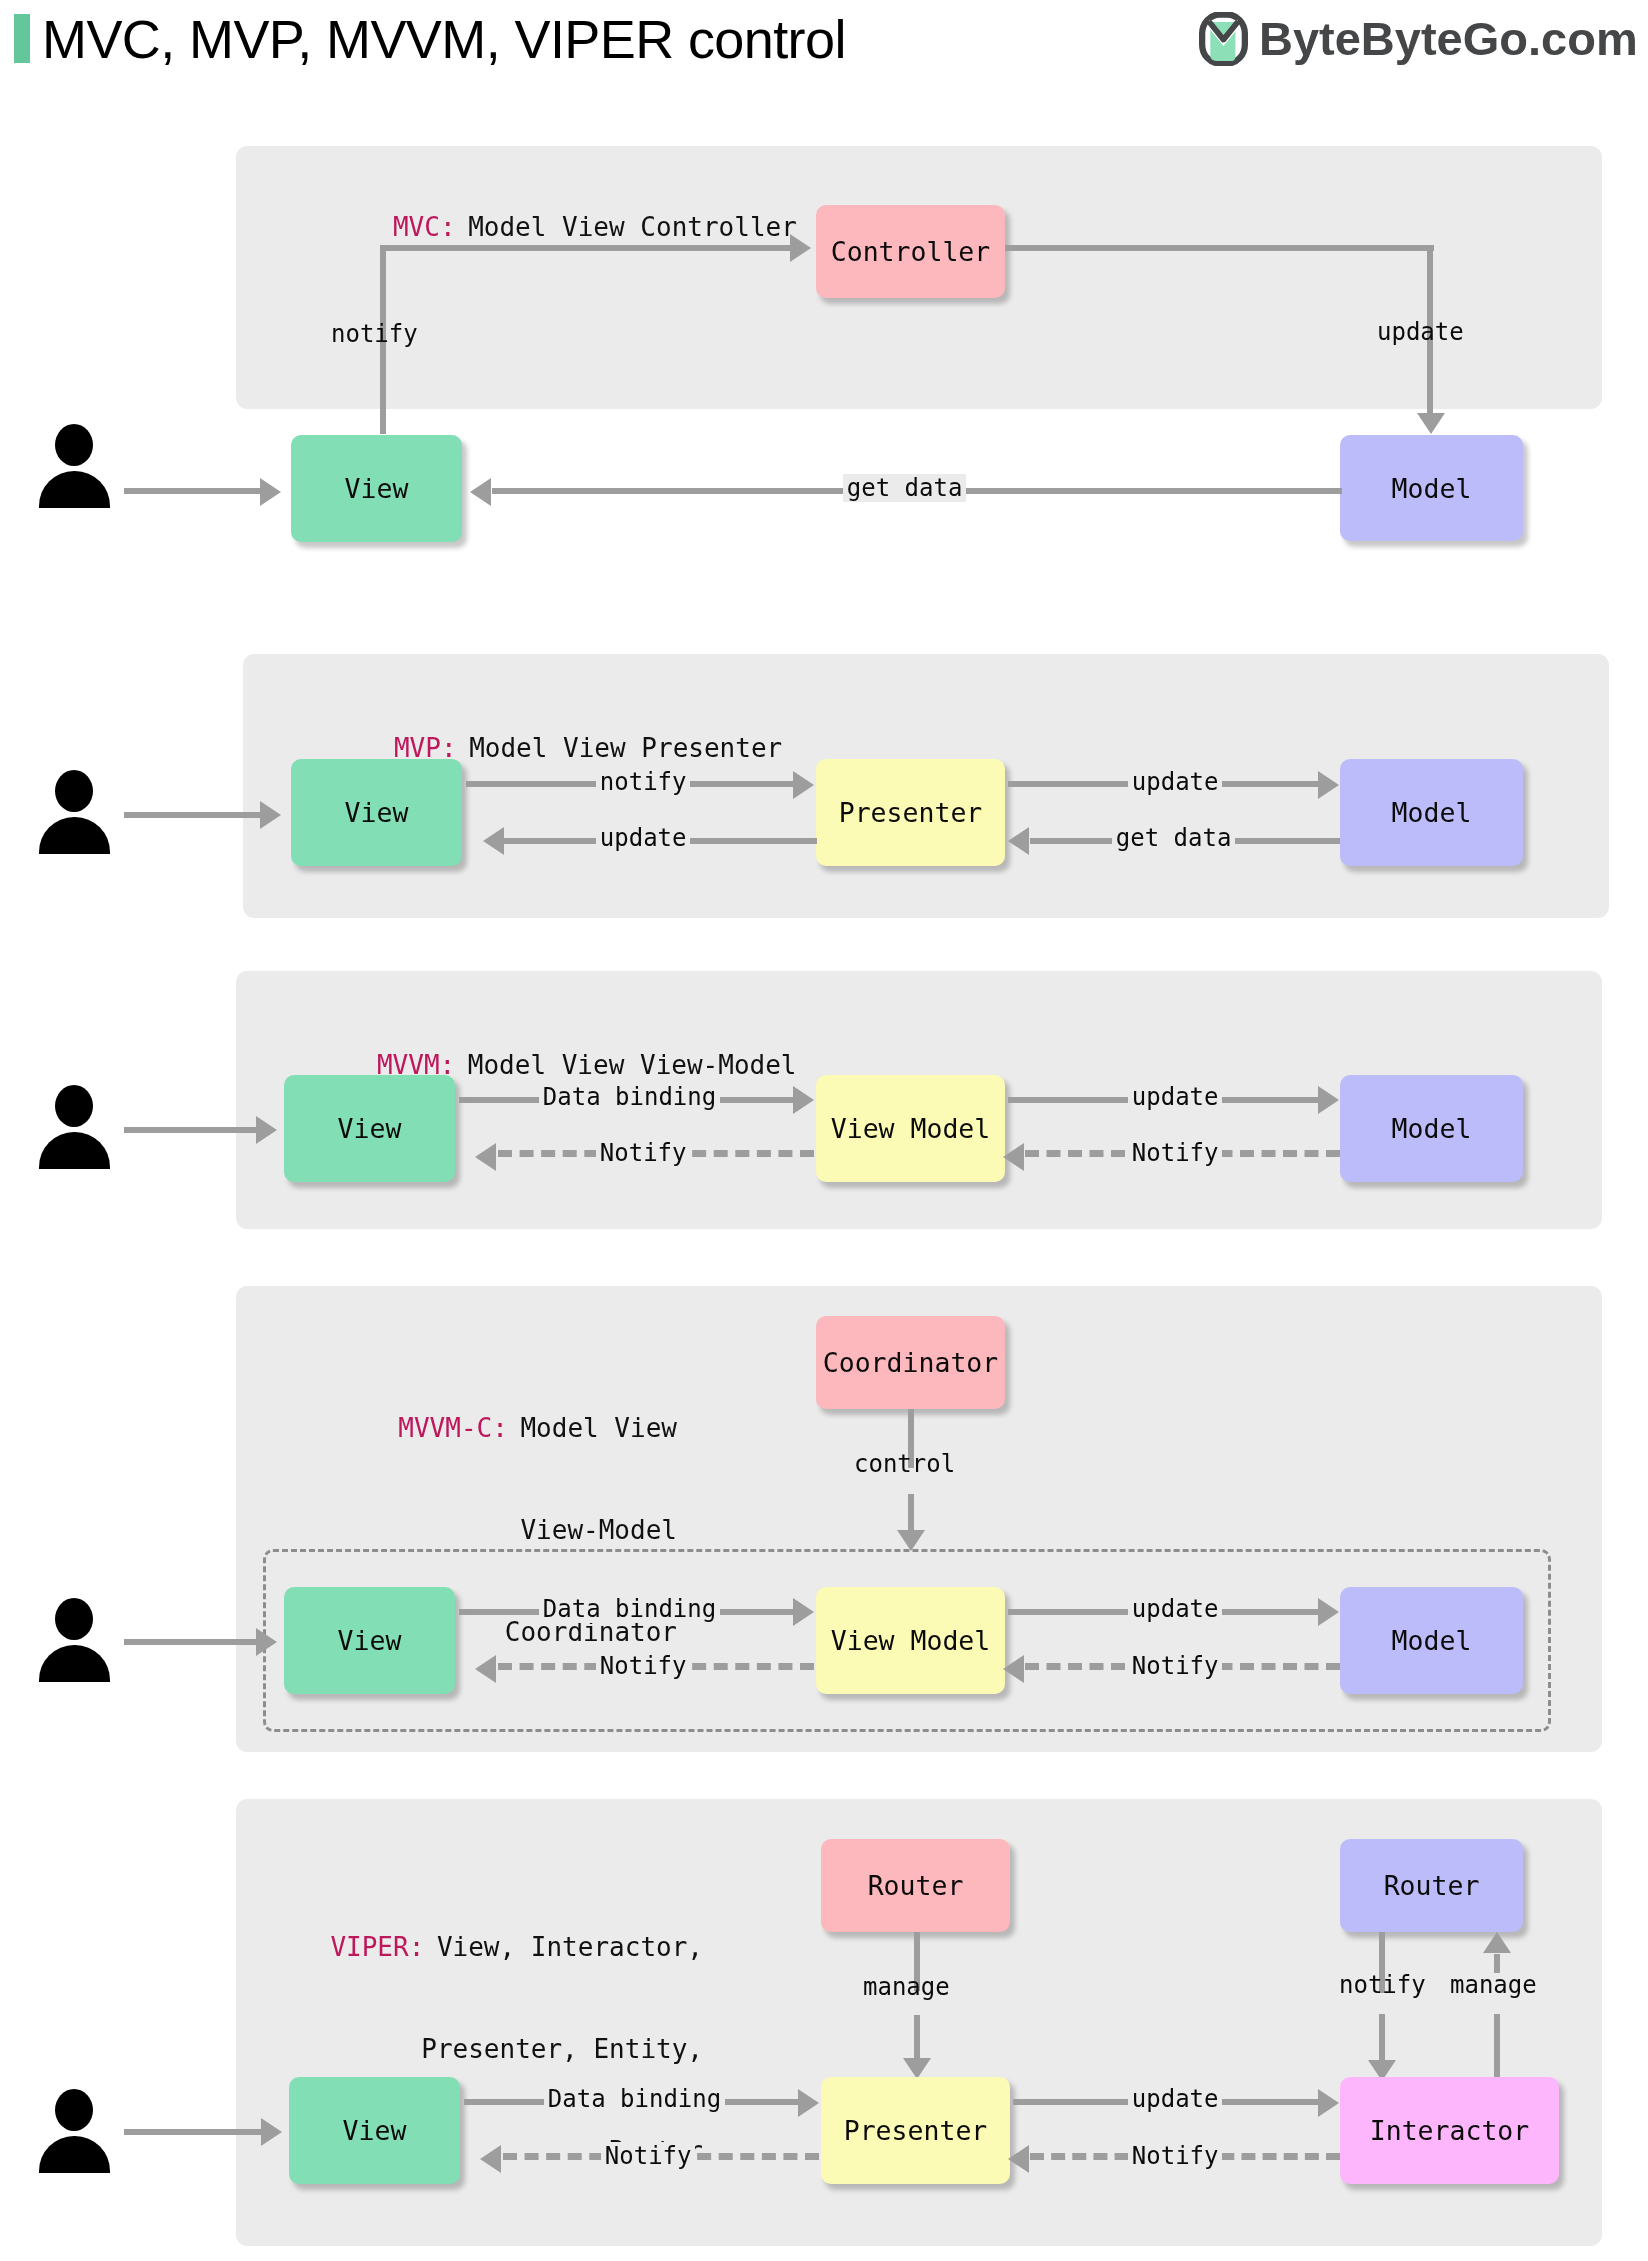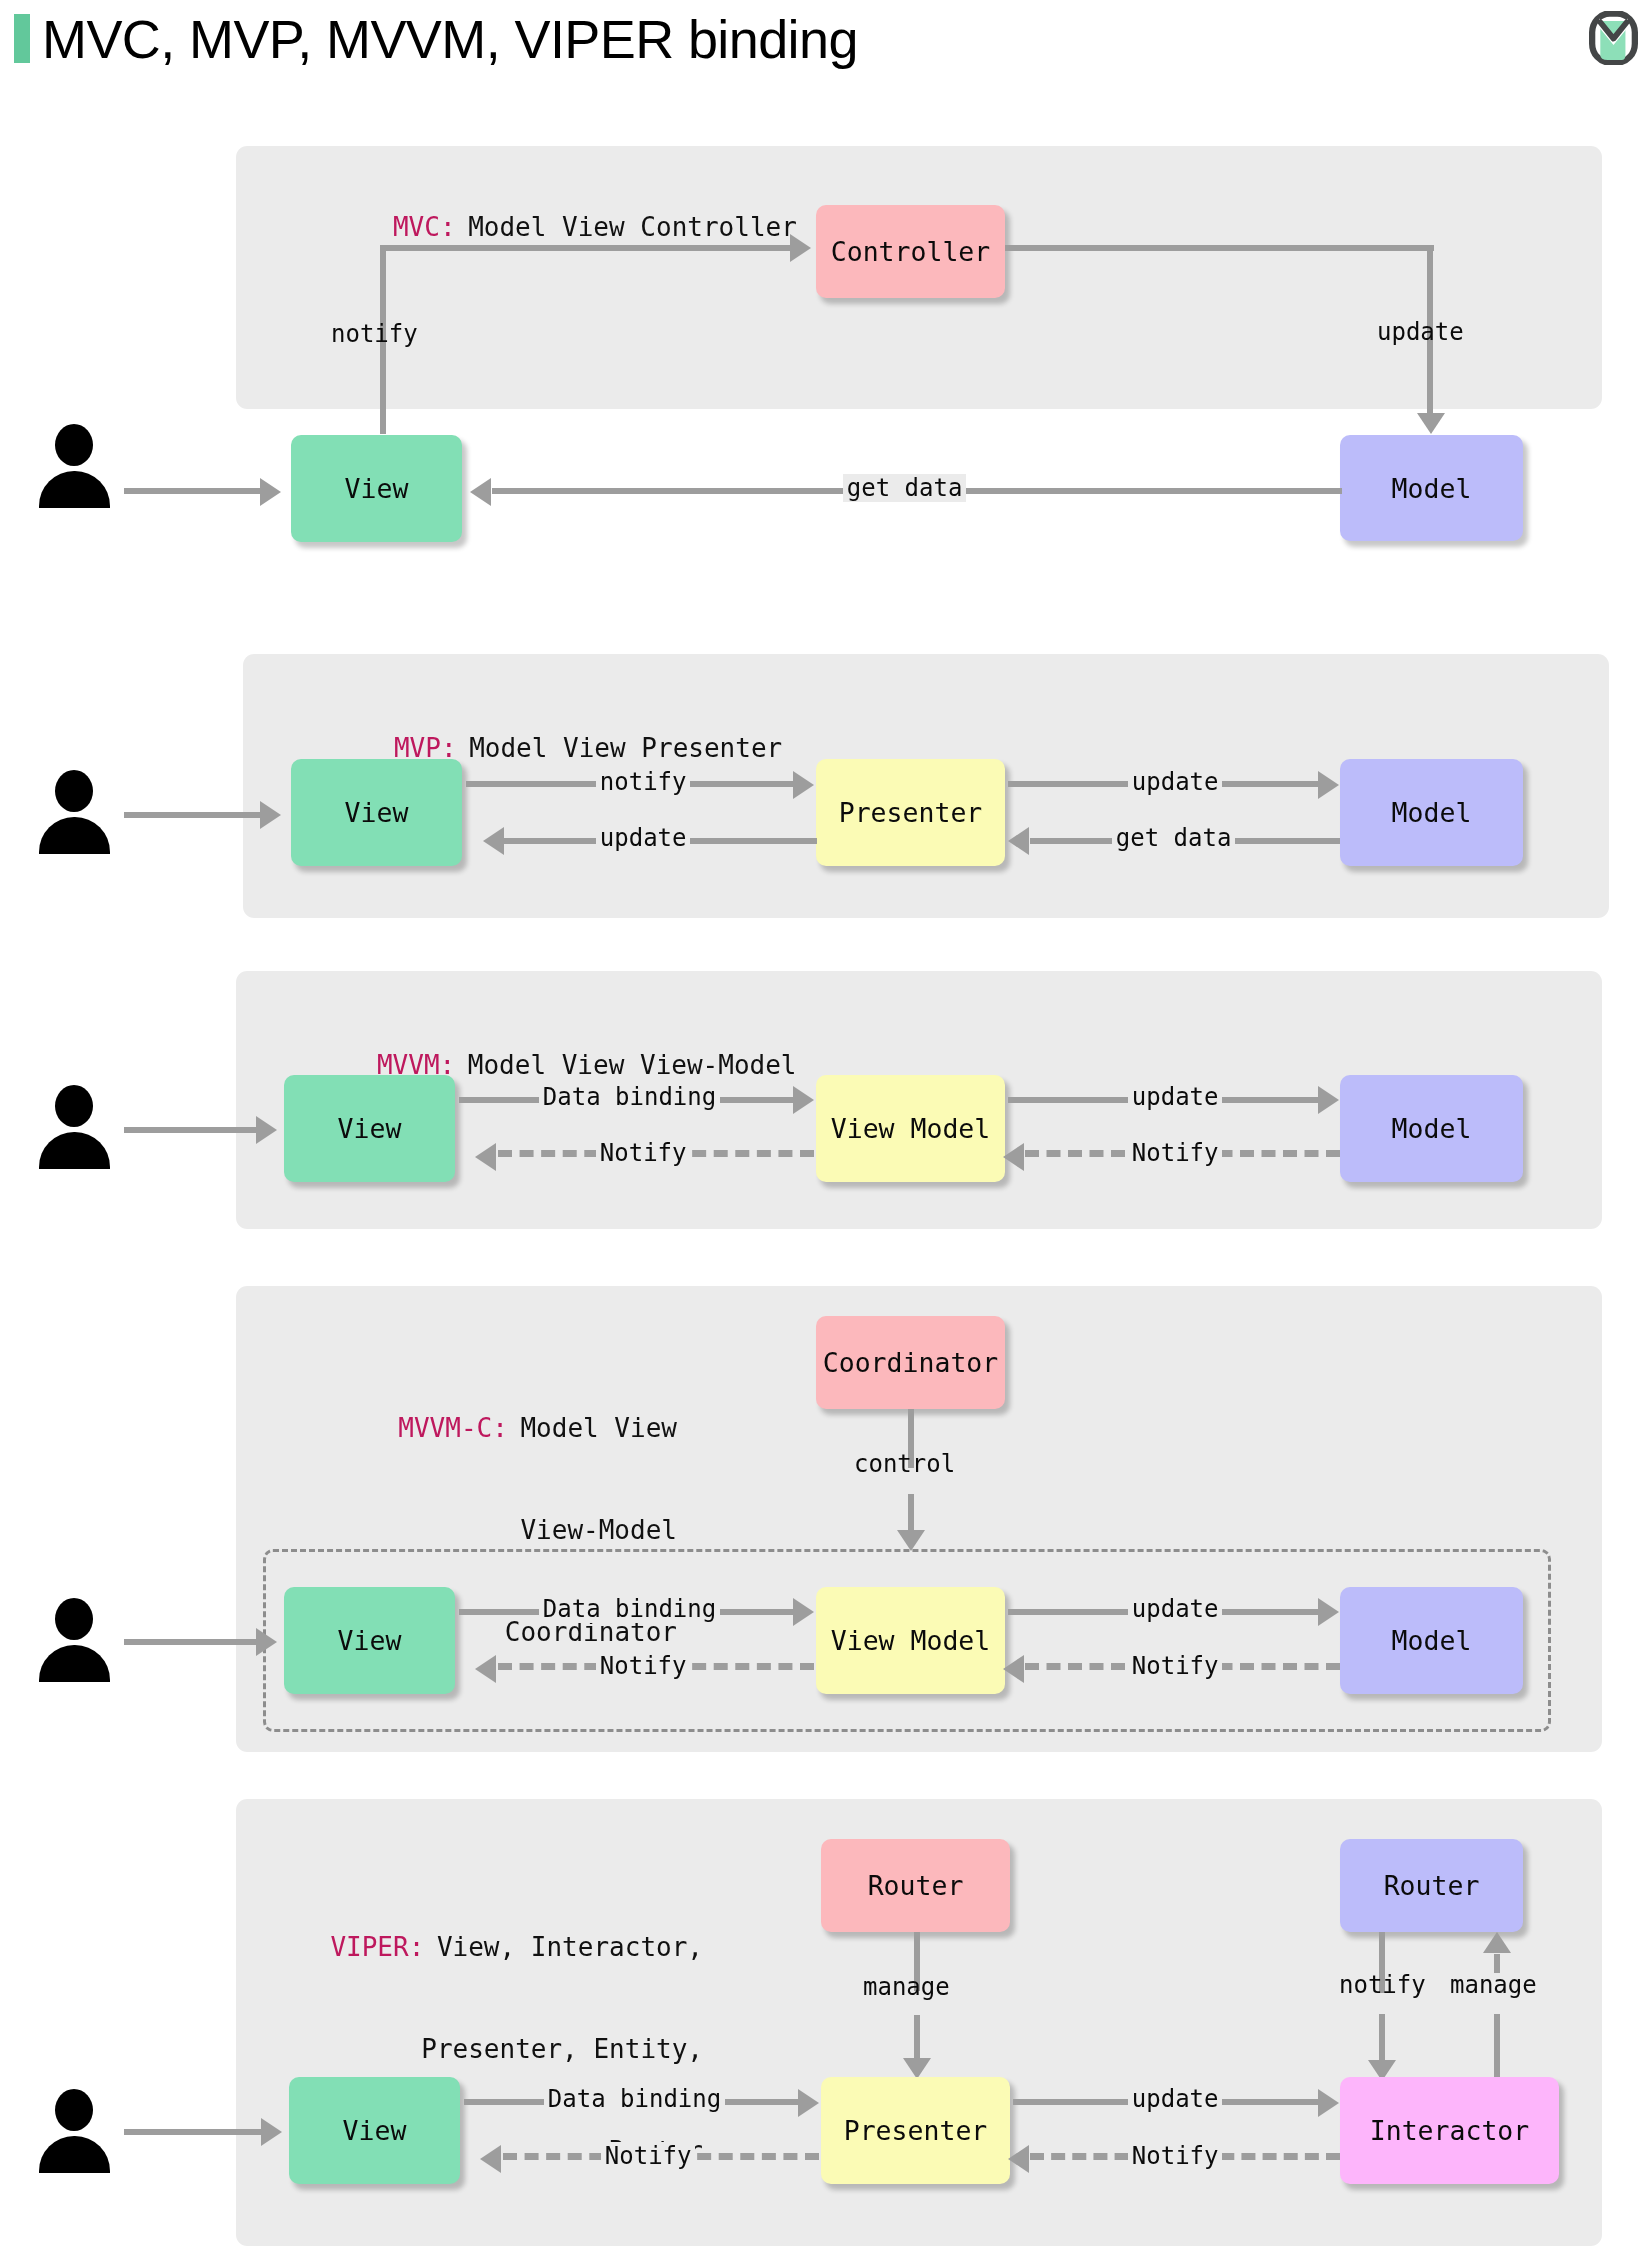--- a/index.html
+++ b/index.html
@@ -92,30 +92,31 @@
     position: absolute; border: 3.2px dashed #8d8d8d; border-radius: 10px;
   }
 </style>
 </head>
 <body>
 
 <div id="root">
 
   <div class="header">
     <div class="accent-bar"></div>
-    <div class="page-title">MVC, MVP, MVVM, VIPER binding</div>
+    <div class="page-title">MVC, MVP, MVVM, VIPER control</div>
     <div class="brand">
       <div class="brand-mark">
         <svg width="49" height="54" viewBox="0 0 78 86">
           <rect x="5" y="4" width="68" height="78" rx="28" ry="30" fill="none" stroke="#444647" stroke-width="10"></rect>
           <path d="M18 16 L18 70 Q18 78 30 78 L52 78 Q58 78 58 70 L58 16 Z" fill="#8ddfb8"></path>
           <path d="M16 12 L39 40 L62 12 L62 26 L39 54 L16 26 Z" fill="#ffffff"></path>
           <path d="M18 18 L39 44 L60 18" fill="none" stroke="#444647" stroke-width="9" stroke-linecap="round" stroke-linejoin="round"></path>
         </svg>
       </div>
+      <div class="brand-text">ByteByteGo.com</div>
     </div>
   </div>
 
   <div class="panel" style="top:146px; height:263px;">
     <div class="panel-title" style="left:63px; top:30px;">
       <span class="key">MVC:</span><span style="margin-left:12.6px;">Model View Controller</span>
     </div>
   </div>
 
   <div class="person" style="left:39px; top:424px;">

